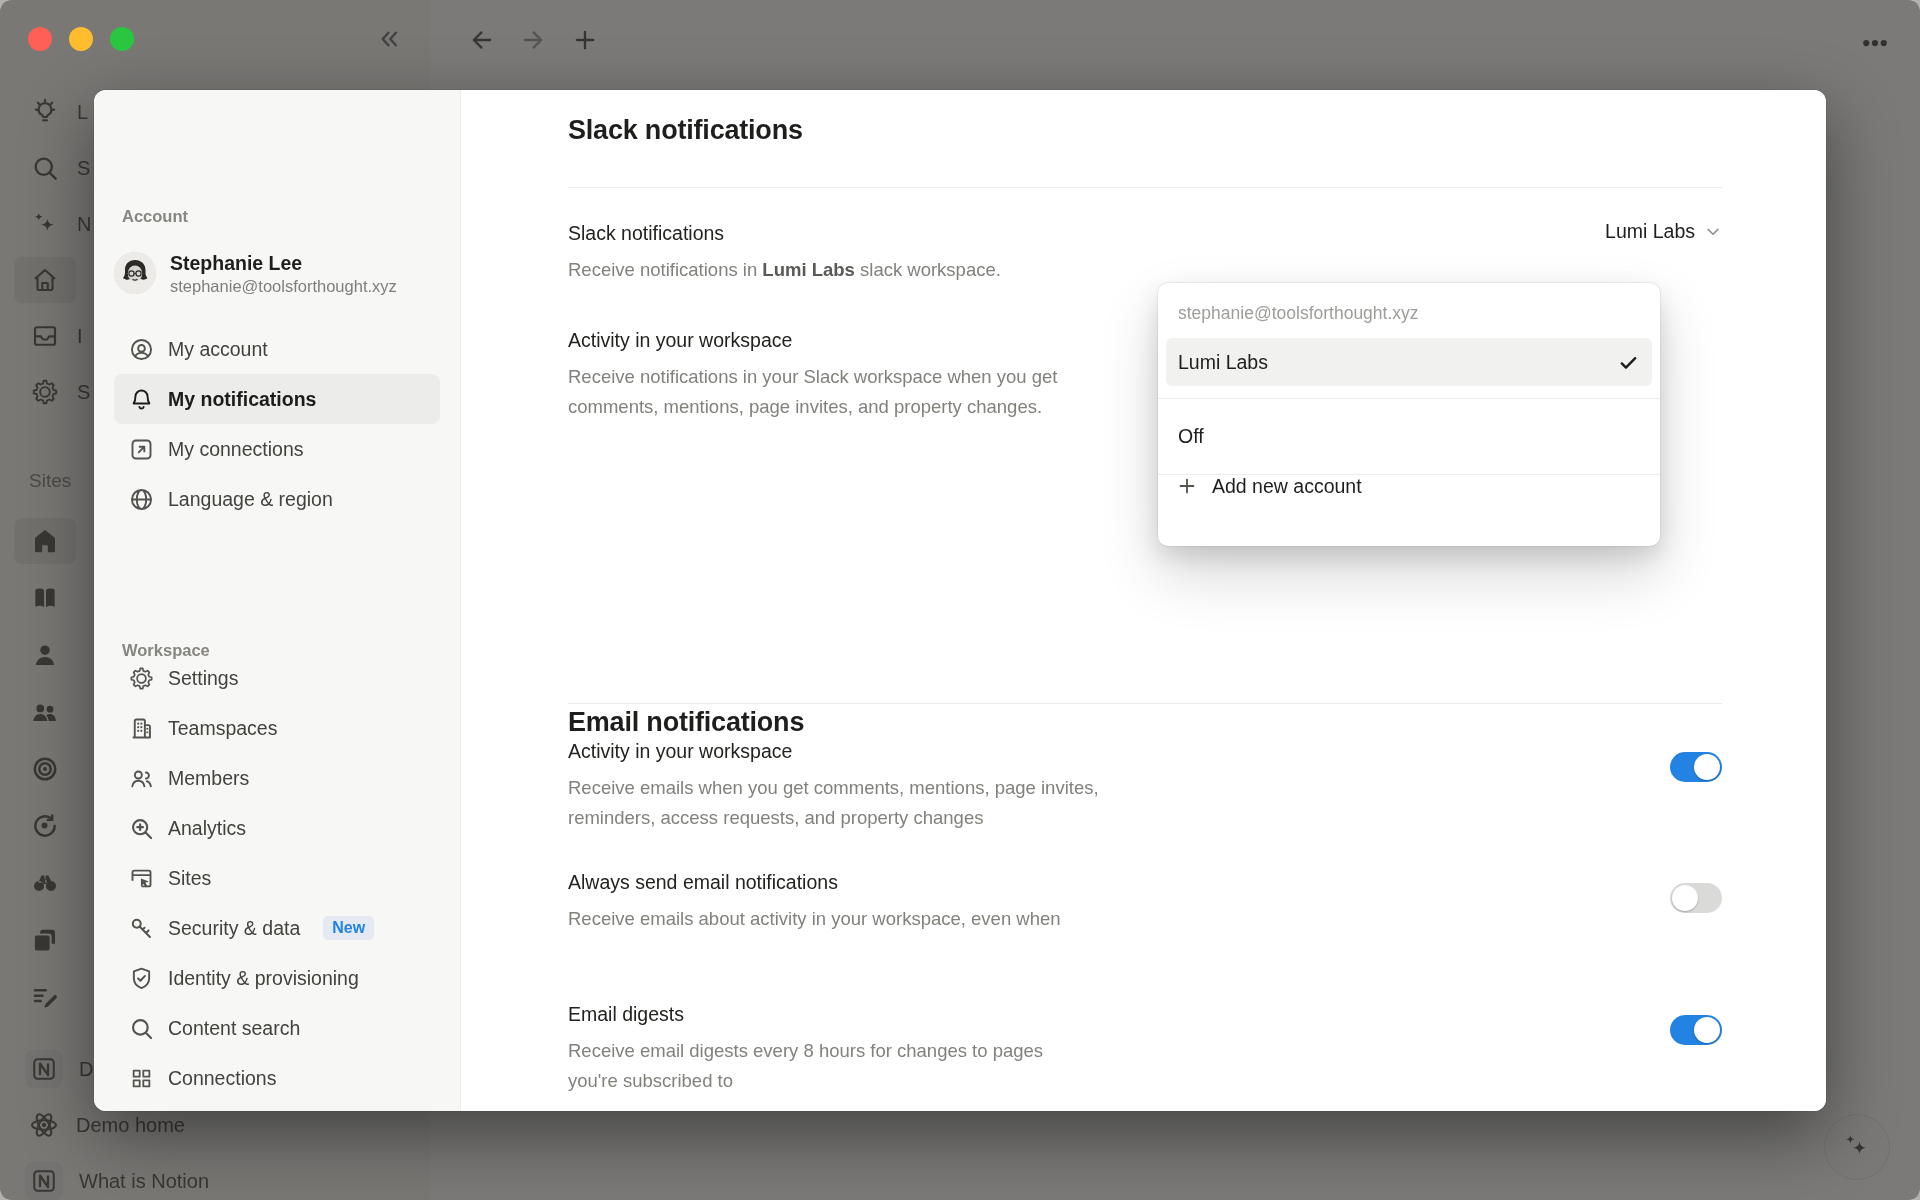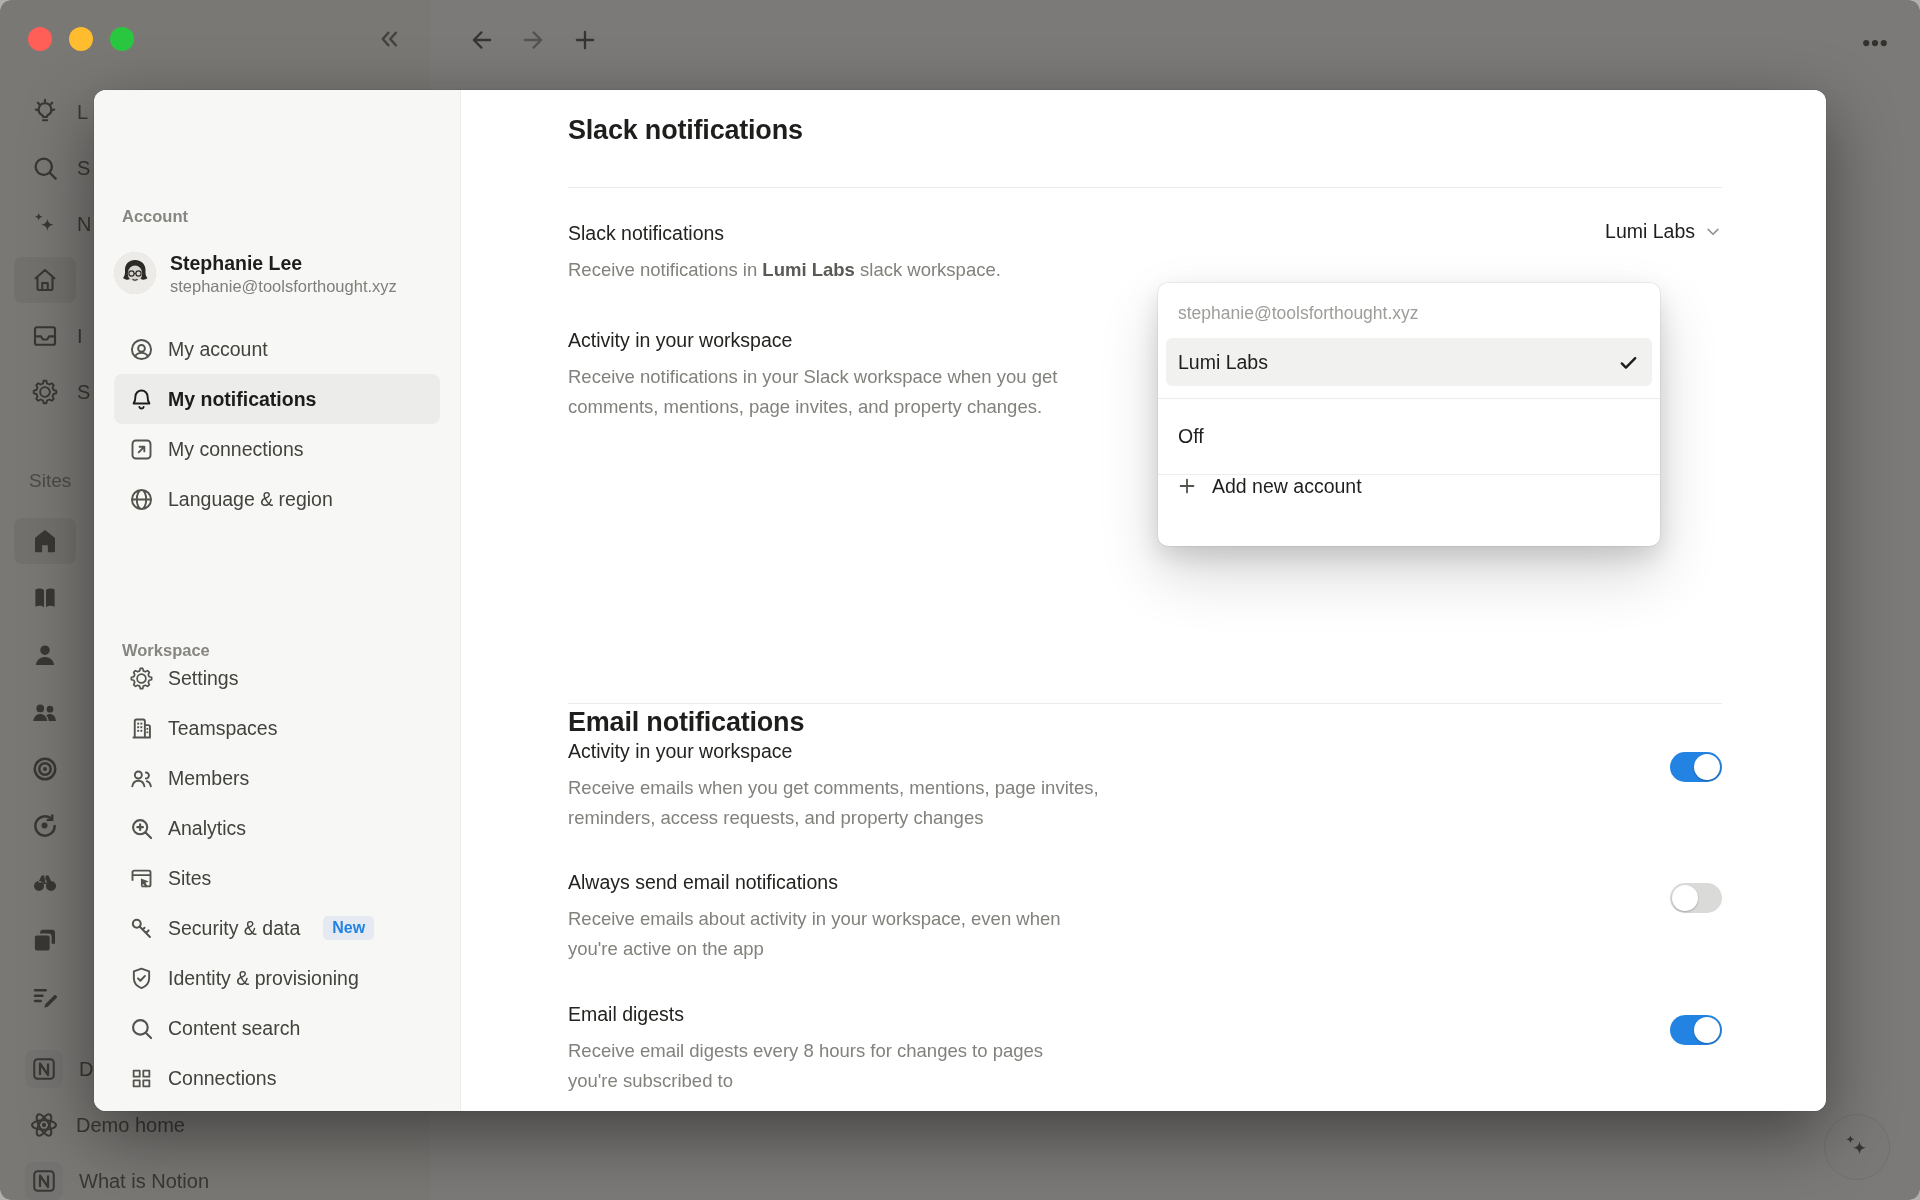--- a/index.html
+++ b/index.html
@@ -500,21 +500,20 @@
         </div>
         <div class="toggle on" style="top:16px;">
             <div class="knob"></div>
           </div>
       </div>
 
       <div class="setrow" style="top:777px;">
         <div class="settitle">Always send email notifications</div>
         <div class="setdesc">
           <div>Receive emails about activity in your workspace, even when</div>
-          <div>you're active on the app</div>
         </div>
         <div class="toggle off" style="top:16px;">
             <div class="knob"></div>
           </div>
       </div>
 
       <div class="setrow" style="top:909px;">
         <div class="settitle">Email digests</div>
         <div class="setdesc">
           <div>Receive email digests every 8 hours for changes to pages</div>

